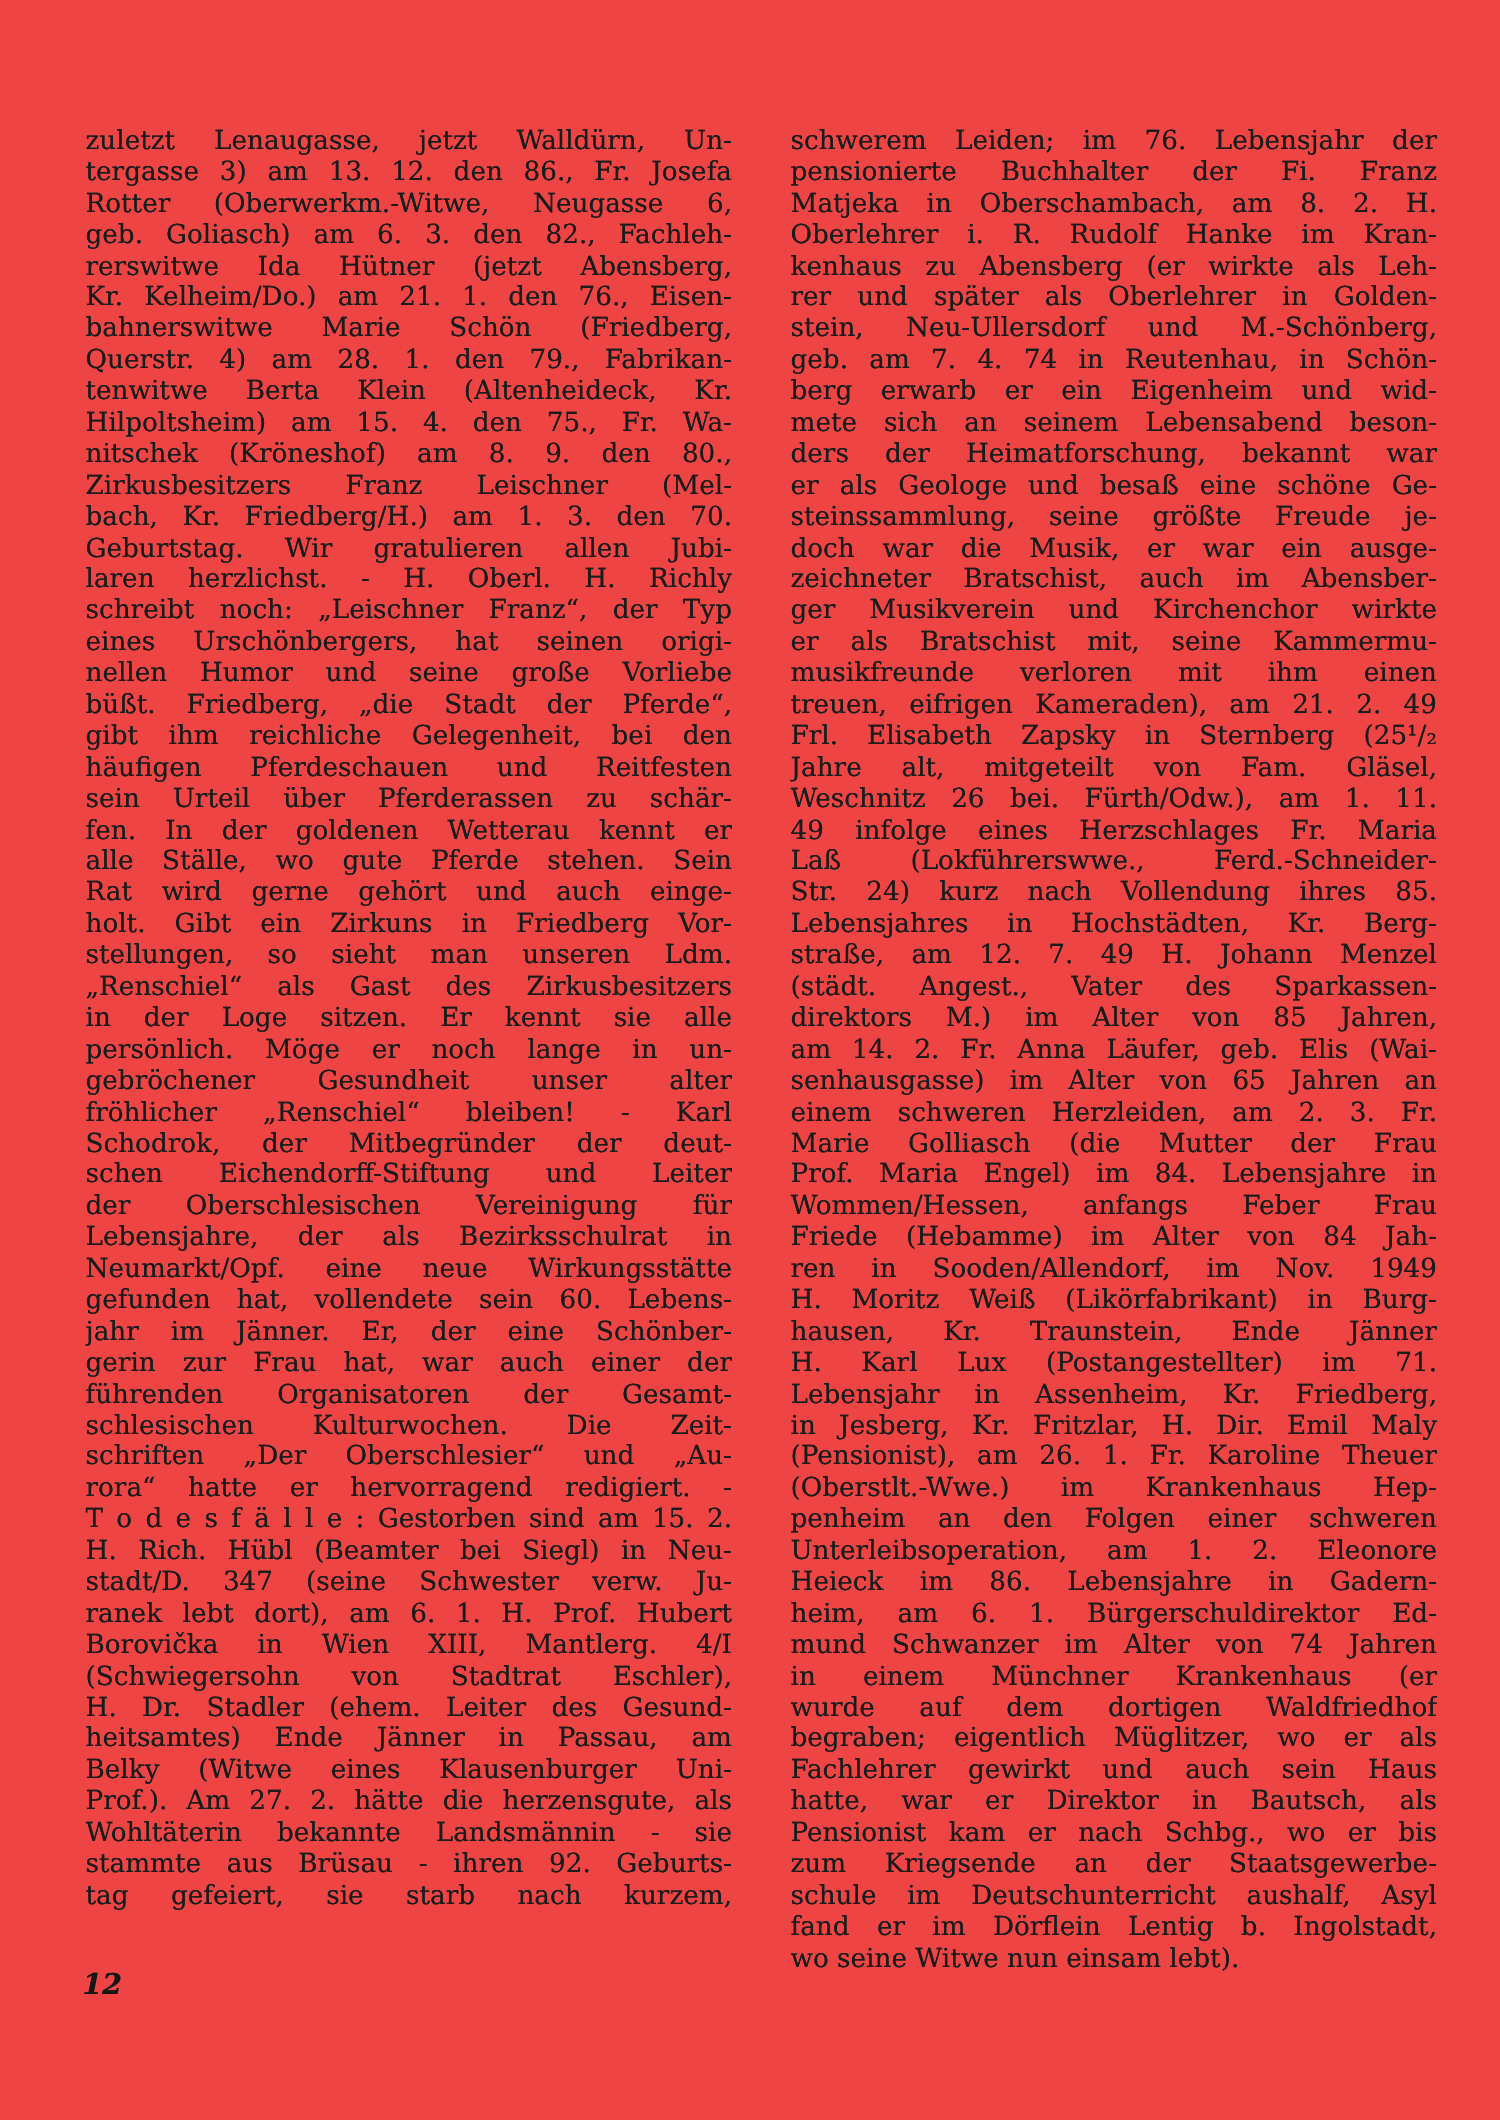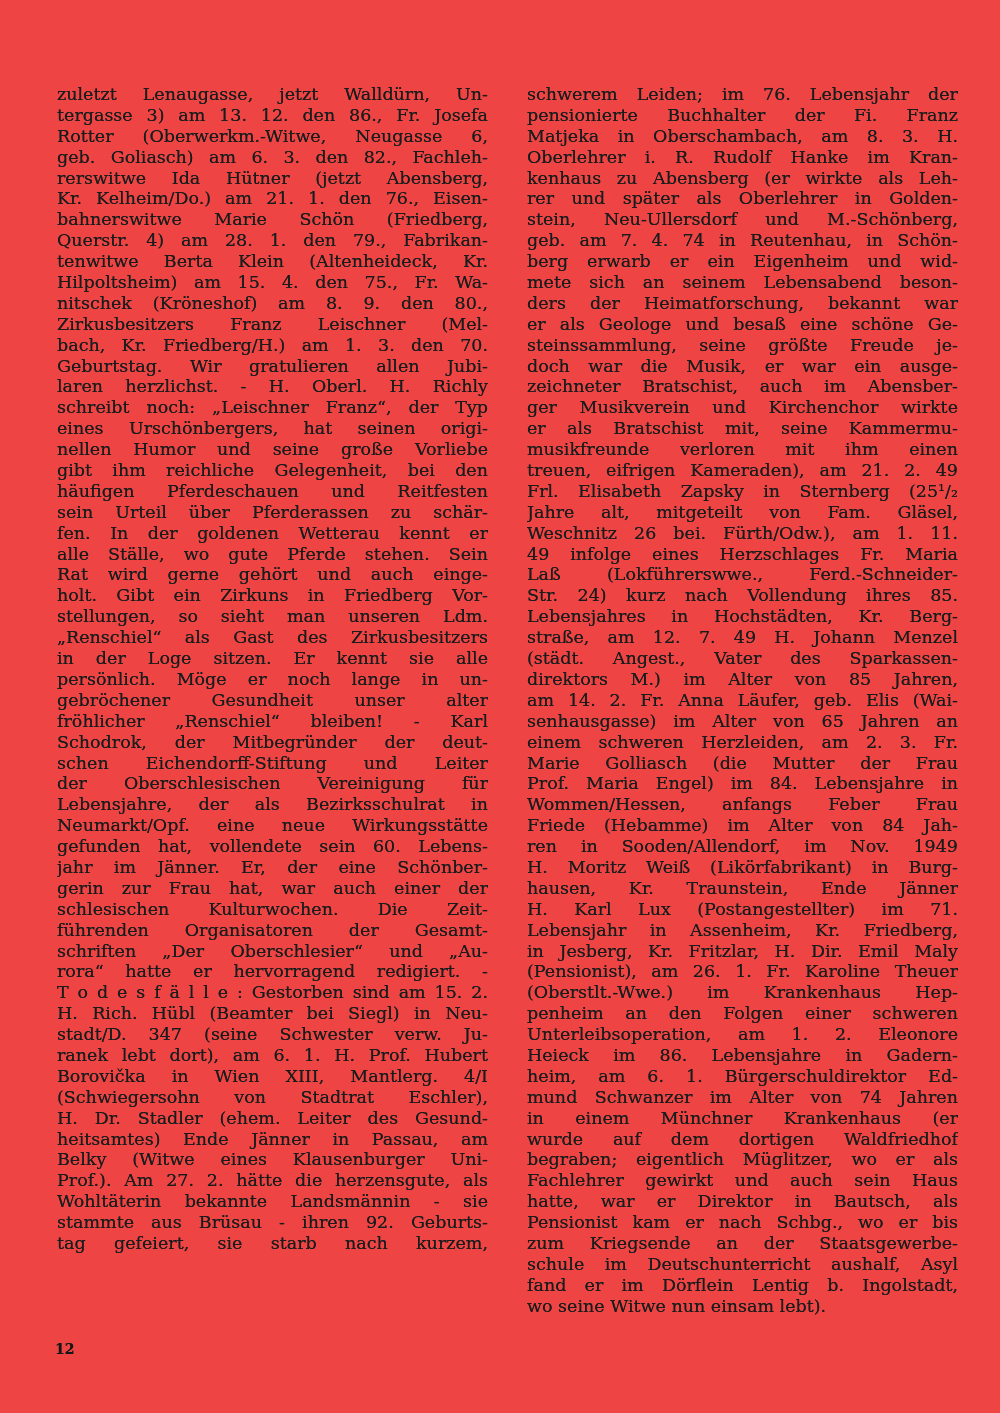--- a/index.html
+++ b/index.html
@@ -31,25 +31,26 @@
     text-align-last: justify;
     white-space: normal;
     overflow: hidden;
     text-shadow: 0 0 0.4px #2a2a2a;
   }
   .pline.end {
     text-align-last: left;
   }
   .pagenum {
     position: absolute;
-    left: 55px; top: 1341px;
-    font-size: 14px;
+    left: 55px; top: 1312px;
+    font-size: 19px;
     font-weight: bold;
     color: #161616;
     text-shadow: 0 0 0.4px #2a2a2a;
+    font-style: italic;
   }
 </style>
 </head>
 <body>
 
 <div class="page">
   <div class="col col-left">
       <div class="pline">zuletzt Lenaugasse, jetzt Walldürn, Un-</div>
       <div class="pline">tergasse 3) am 13. 12. den 86., Fr. Josefa</div>
       <div class="pline">Rotter (Oberwerkm.-Witwe, Neugasse 6,</div>
@@ -61,20 +62,21 @@
       <div class="pline">tenwitwe Berta Klein (Altenheideck, Kr.</div>
       <div class="pline">Hilpoltsheim) am 15. 4. den 75., Fr. Wa-</div>
       <div class="pline">nitschek (Kröneshof) am 8. 9. den 80.,</div>
       <div class="pline">Zirkusbesitzers Franz Leischner (Mel-</div>
       <div class="pline">bach, Kr. Friedberg/H.) am 1. 3. den 70.</div>
       <div class="pline">Geburtstag. Wir gratulieren allen Jubi-</div>
       <div class="pline">laren herzlichst. - H. Oberl. H. Richly</div>
       <div class="pline">schreibt noch: „Leischner Franz“, der Typ</div>
       <div class="pline">eines Urschönbergers, hat seinen origi-</div>
       <div class="pline">nellen Humor und seine große Vorliebe</div>
+      <div class="pline">büßt. Friedberg, „die Stadt der Pferde“,</div>
       <div class="pline">gibt ihm reichliche Gelegenheit, bei den</div>
       <div class="pline">häufigen Pferdeschauen und Reitfesten</div>
       <div class="pline">sein Urteil über Pferderassen zu schär-</div>
       <div class="pline">fen. In der goldenen Wetterau kennt er</div>
       <div class="pline">alle Ställe, wo gute Pferde stehen. Sein</div>
       <div class="pline">Rat wird gerne gehört und auch einge-</div>
       <div class="pline">holt. Gibt ein Zirkuns in Friedberg Vor-</div>
       <div class="pline">stellungen, so sieht man unseren Ldm.</div>
       <div class="pline">„Renschiel“ als Gast des Zirkusbesitzers</div>
       <div class="pline">in der Loge sitzen. Er kennt sie alle</div>
@@ -82,42 +84,42 @@
       <div class="pline">gebröchener Gesundheit unser alter</div>
       <div class="pline">fröhlicher „Renschiel“ bleiben! - Karl</div>
       <div class="pline">Schodrok, der Mitbegründer der deut-</div>
       <div class="pline">schen Eichendorff-Stiftung und Leiter</div>
       <div class="pline">der Oberschlesischen Vereinigung für</div>
       <div class="pline">Lebensjahre, der als Bezirksschulrat in</div>
       <div class="pline">Neumarkt/Opf. eine neue Wirkungsstätte</div>
       <div class="pline">gefunden hat, vollendete sein 60. Lebens-</div>
       <div class="pline">jahr im Jänner. Er, der eine Schönber-</div>
       <div class="pline">gerin zur Frau hat, war auch einer der</div>
+      <div class="pline">führenden Organisatoren der Gesamt-</div>
       <div class="pline">schlesischen Kulturwochen. Die Zeit-</div>
-      <div class="pline">führenden Organisatoren der Gesamt-</div>
       <div class="pline">schriften „Der Oberschlesier“ und „Au-</div>
       <div class="pline">rora“ hatte er hervorragend redigiert. -</div>
       <div class="pline">T o d e s f ä l l e :  Gestorben sind am 15. 2.</div>
       <div class="pline">H. Rich. Hübl (Beamter bei Siegl) in Neu-</div>
       <div class="pline">stadt/D. 347 (seine Schwester verw. Ju-</div>
       <div class="pline">ranek lebt dort), am 6. 1. H. Prof. Hubert</div>
       <div class="pline">Borovička in Wien XIII, Mantlerg. 4/I</div>
       <div class="pline">(Schwiegersohn von Stadtrat Eschler),</div>
       <div class="pline">H. Dr. Stadler (ehem. Leiter des Gesund-</div>
       <div class="pline">heitsamtes) Ende Jänner in Passau, am</div>
       <div class="pline">Belky (Witwe eines Klausenburger Uni-</div>
       <div class="pline">Prof.). Am 27. 2. hätte die herzensgute, als</div>
       <div class="pline">Wohltäterin bekannte Landsmännin - sie</div>
       <div class="pline">stammte aus Brüsau - ihren 92. Geburts-</div>
       <div class="pline">tag gefeiert, sie starb nach kurzem,</div>
     </div>
   <div class="col col-right">
       <div class="pline">schwerem Leiden; im 76. Lebensjahr der</div>
       <div class="pline">pensionierte Buchhalter der Fi. Franz</div>
-      <div class="pline">Matjeka in Oberschambach, am 8. 3. H.</div>
+      <div class="pline">Matjeka in Oberschambach, am 8. 2. H.</div>
       <div class="pline">Oberlehrer i. R. Rudolf Hanke im Kran-</div>
       <div class="pline">kenhaus zu Abensberg (er wirkte als Leh-</div>
       <div class="pline">rer und später als Oberlehrer in Golden-</div>
       <div class="pline">stein, Neu-Ullersdorf und M.-Schönberg,</div>
       <div class="pline">geb. am 7. 4. 74 in Reutenhau, in Schön-</div>
       <div class="pline">berg erwarb er ein Eigenheim und wid-</div>
       <div class="pline">mete sich an seinem Lebensabend beson-</div>
       <div class="pline">ders der Heimatforschung, bekannt war</div>
       <div class="pline">er als Geologe und besaß eine schöne Ge-</div>
       <div class="pline">steinssammlung, seine größte Freude je-</div>

